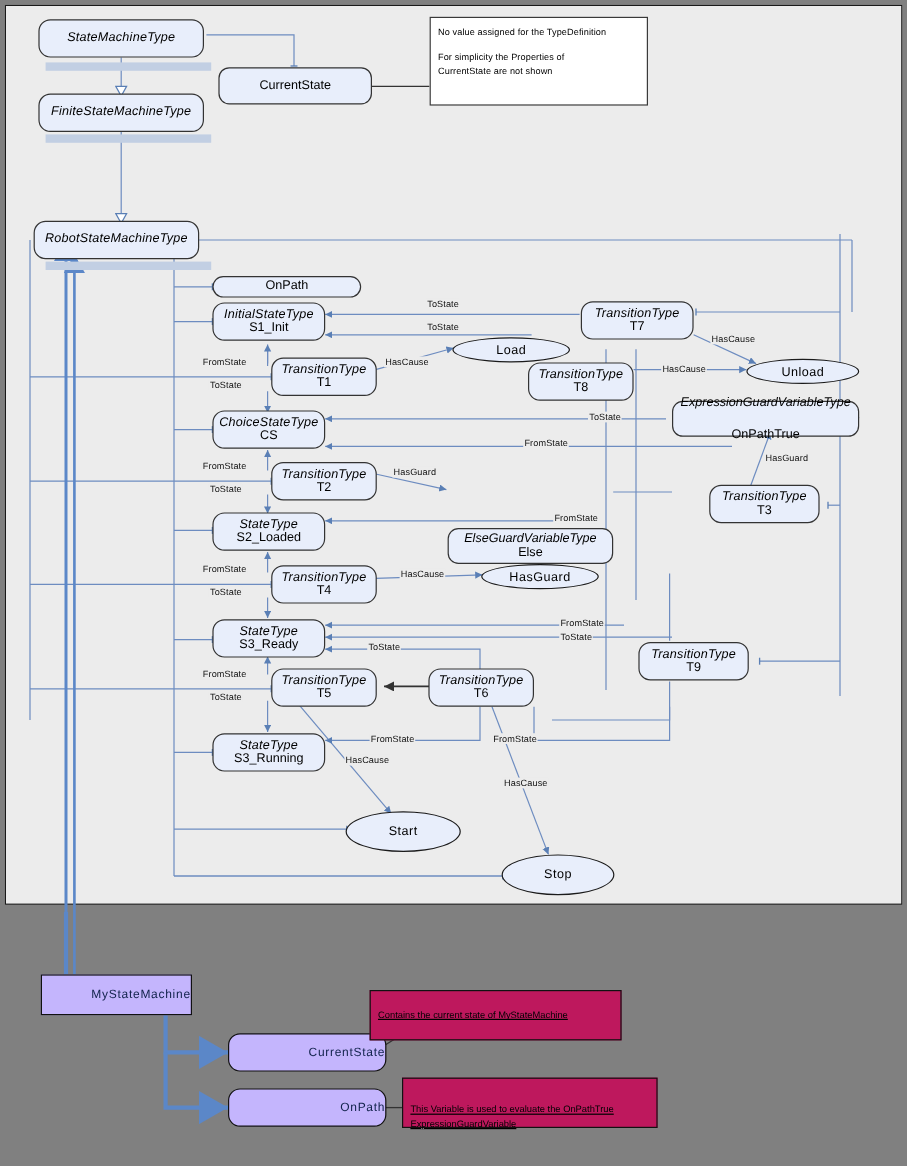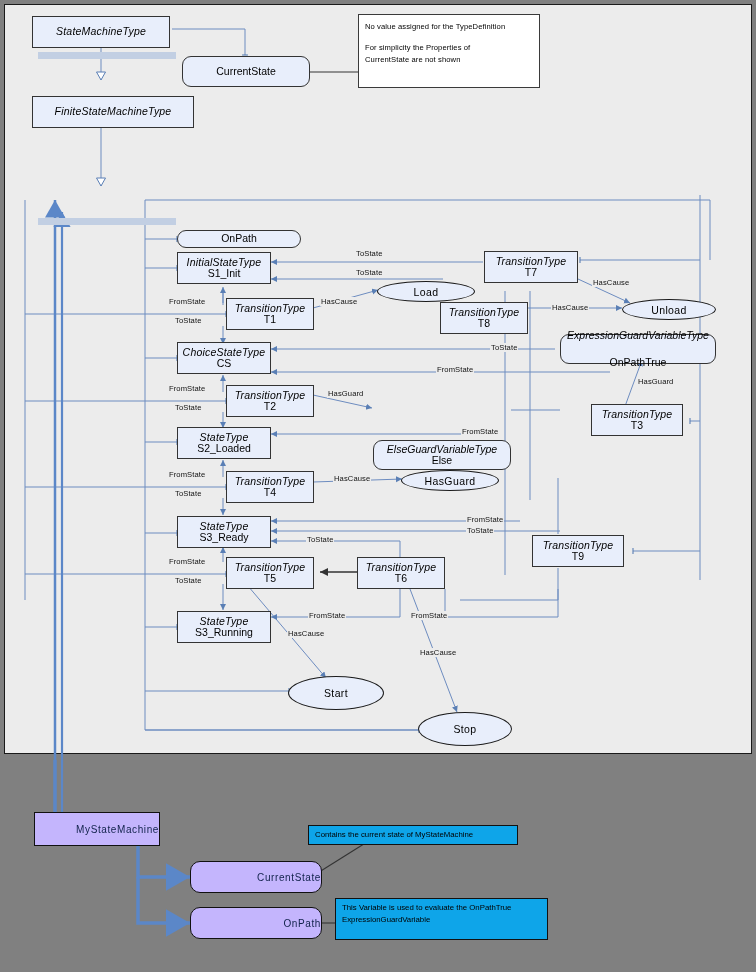--- a/index.html
+++ b/index.html
@@ -22,42 +22,42 @@
     background:#808080;
   }
 
   
   svg.wires{position:absolute;left:0;top:0;width:756px;height:972px;
     pointer-events:none;overflow:visible;}
 
   
   .node{position:absolute;box-sizing:border-box;
     display:flex;flex-direction:column;align-items:center;justify-content:center;
-    background:#e8eefb;color:#000;text-align:center;line-height:1.05;}
+    background:#e8eefb;color:#000;text-align:center;line-height:1.05;border-radius:10px;}
 
   .cls{border:1.6px solid #333;font-size:10.5px;}
   .cls .t1{font-style:italic;letter-spacing:.2px;}
   .cls .t2{font-style:normal;}
 
   .obj{border:1.6px solid #333;border-radius:9px;font-size:10.5px;}
   .obj .t1{font-style:italic;}
   .obj .t2{font-style:normal;}
 
   .shadow{position:absolute;background:#c2cfe3;z-index:0;}
 
   .ell{position:absolute;border:1.7px solid #1b1b1b;border-radius:50%;
     background:#e8eefb;display:flex;align-items:center;justify-content:center;
     font-size:10.5px;letter-spacing:.4px;}
 
   .note{position:absolute;background:#fff;border:1.3px solid #3a3a3a;
     box-sizing:border-box;font-size:7.6px;line-height:1.55;
     padding:6px 6px;color:#000;letter-spacing:.1px;}
-  .note-b{position:absolute;background:#0ea5e9;border:1.5px solid #111;
+  .note-b{position:absolute;background:#be185d;border:1.5px solid #111;
     box-sizing:border-box;font-size:7.8px;line-height:1.5;
-    padding:3px 6px;color:#000;}
+    padding:20px 6px;color:#000;text-decoration:underline;}
 
   
   .elabel{position:absolute;background:#ececec;font-size:7.6px;
     color:#111;white-space:nowrap;padding:0 1px;letter-spacing:.1px;}
 
   
   .ibox{position:absolute;box-sizing:border-box;background:#c4b5fd;
     border:1.6px solid #111;display:flex;align-items:center;justify-content:flex-end;
     font-size:10px;letter-spacing:.6px;color:#11224b;}
   .ibox.round{border-radius:10px;}
@@ -206,25 +206,28 @@
       <path d="M62,812 L62,212" marker-end="url(#arwbig)"></path>
     </g>
   </svg>
 
   <div class="shadow" style="left:38px;top:52px;width:138px;height:7px;"></div>
   <div class="node cls" style="left:32px;top:16px;width:138px;height:32px;z-index:2;">
     <span class="t1">StateMachineType</span>
   </div>
 
   <div class="shadow" style="left:38px;top:112px;width:138px;height:7px;"></div>
-  <div class="node cls" style="left:32px;top:96px;width:162px;height:32px;z-index:2;">
+  <div class="node cls" style="left:32px;top:78px;width:138px;height:32px;z-index:2;">
     <span class="t1">FiniteStateMachineType</span>
   </div>
 
   <div class="shadow" style="left:38px;top:218px;width:138px;height:7px;"></div>
+  <div class="node cls" style="left:28px;top:184px;width:138px;height:32px;z-index:2;">
+    <span class="t1">RobotStateMachineType</span>
+  </div>
 
   <div class="node obj" style="left:182px;top:56px;width:128px;height:31px;z-index:2;">
     <span class="t2">CurrentState</span>
   </div>
 
   <div class="note" style="left:358px;top:14px;width:182px;height:74px;">
     <div>No value assigned for the TypeDefinition</div>
     <div style="height:9px;"></div>
     <div>For simplicity the Properties of</div>
     <div>CurrentState are not shown</div>

